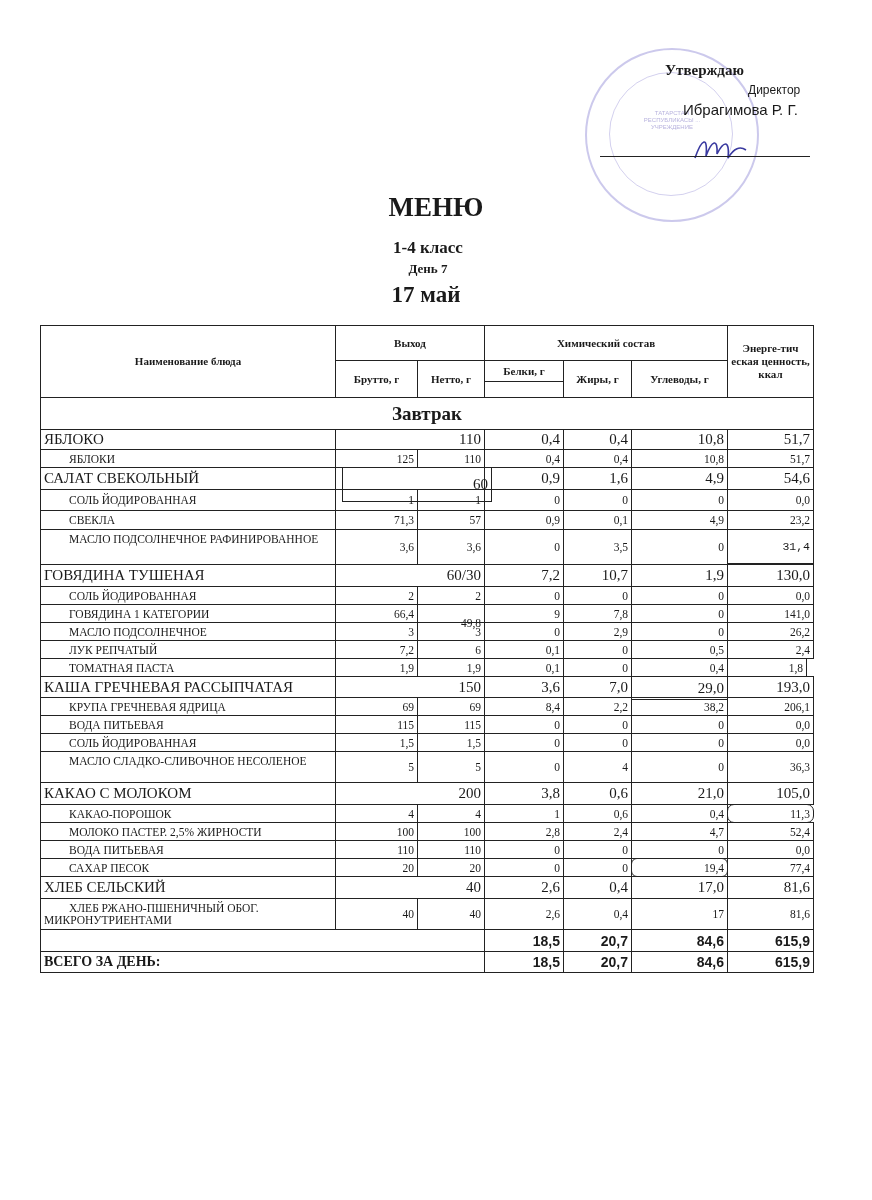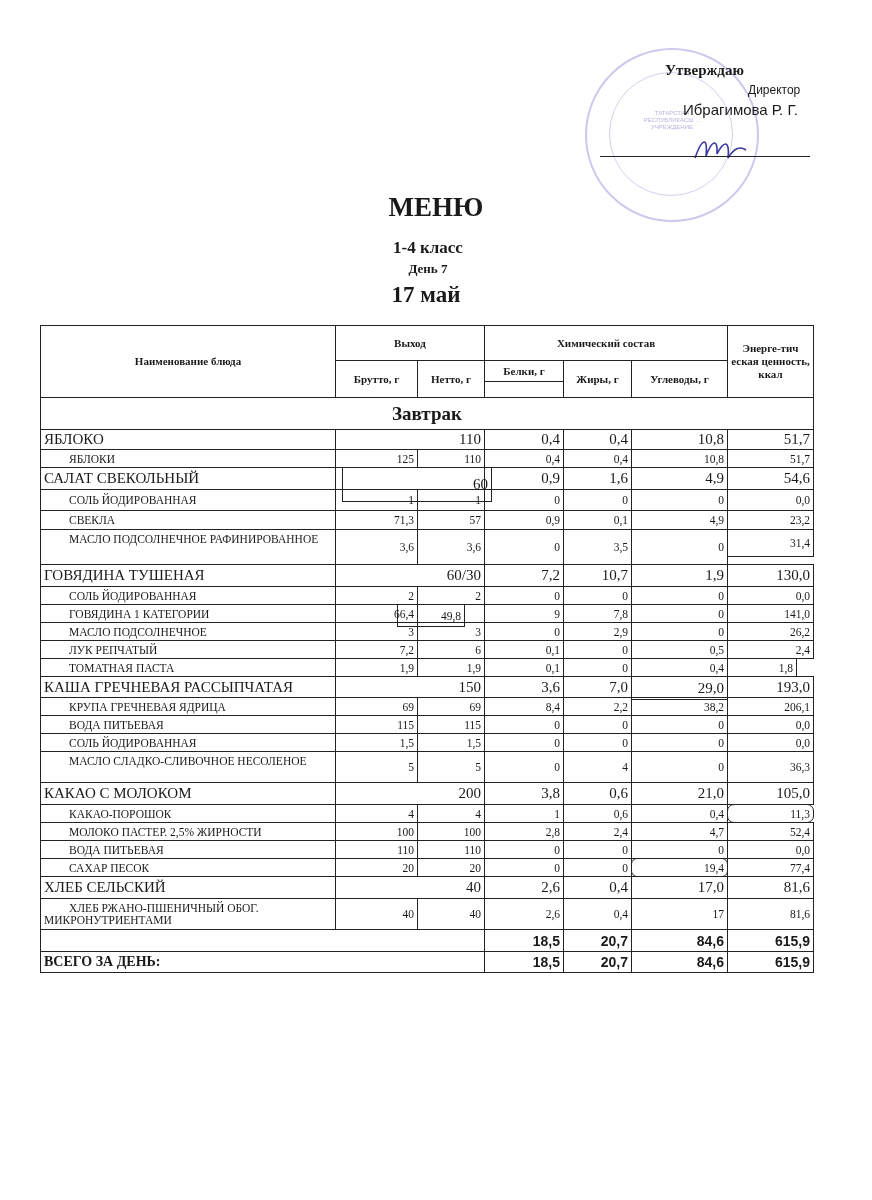--- a/index.html
+++ b/index.html
@@ -91,37 +91,37 @@
     <div class="cell num" style="left: 444px; width: 80px; top: 185px; height: 20px;">0,9</div>
     <div class="cell num" style="left: 523px; width: 69px; top: 185px; height: 20px;">0,1</div>
     <div class="cell num" style="left: 591px; width: 97px; top: 185px; height: 20px;">4,9</div>
     <div class="cell num" style="left: 687px; width: 87px; top: 185px; height: 20px;">23,2</div>
     <div class="cell ing wrap" style="left: 0px; width: 296px; top: 204px; height: 36px;">МАСЛО ПОДСОЛНЕЧНОЕ РАФИНИРОВАННОЕ</div>
     <div class="cell num" style="left: 295px; width: 83px; top: 204px; height: 36px;">3,6</div>
     <div class="cell num" style="left: 377px; width: 68px; top: 204px; height: 36px;">3,6</div>
     <div class="cell num" style="left: 444px; width: 80px; top: 204px; height: 36px;">0</div>
     <div class="cell num" style="left: 523px; width: 69px; top: 204px; height: 36px;">3,5</div>
     <div class="cell num" style="left: 591px; width: 97px; top: 204px; height: 36px;">0</div>
-    <div class="cell num" style="left: 687px; width: 87px; top: 204px; height: 28px;">31,4</div>
+    <div class="cell num" style="left: 687px; width: 87px; top: 204px; height: 35px; font-family: Liberation Mono, monospace;">31,4</div>
     <div class="cell dish" style="left: 0px; width: 296px; top: 239px; height: 23px;">ГОВЯДИНА ТУШЕНАЯ</div>
     <div class="cell num big" style="left: 295px; width: 150px; top: 239px; height: 23px;">60/30</div>
     <div class="cell num big" style="left: 444px; width: 80px; top: 239px; height: 23px;">7,2</div>
     <div class="cell num big" style="left: 523px; width: 69px; top: 239px; height: 23px;">10,7</div>
     <div class="cell num big" style="left: 591px; width: 97px; top: 239px; height: 23px;">1,9</div>
     <div class="cell num big" style="left: 687px; width: 87px; top: 239px; height: 23px;">130,0</div>
     <div class="cell ing" style="left: 0px; width: 296px; top: 261px; height: 19px;">СОЛЬ   ЙОДИРОВАННАЯ</div>
     <div class="cell num" style="left: 295px; width: 83px; top: 261px; height: 19px;">2</div>
     <div class="cell num" style="left: 377px; width: 68px; top: 261px; height: 19px;">2</div>
     <div class="cell num" style="left: 444px; width: 80px; top: 261px; height: 19px;">0</div>
     <div class="cell num" style="left: 523px; width: 69px; top: 261px; height: 19px;">0</div>
     <div class="cell num" style="left: 591px; width: 97px; top: 261px; height: 19px;">0</div>
     <div class="cell num" style="left: 687px; width: 87px; top: 261px; height: 19px;">0,0</div>
     <div class="cell ing" style="left: 0px; width: 296px; top: 279px; height: 19px;">ГОВЯДИНА 1 КАТЕГОРИИ</div>
     <div class="cell num" style="left: 295px; width: 83px; top: 279px; height: 19px;">66,4</div>
-    <div class="cell num" style="left: 357px; width: 68px; top: 279px; height: 23px; padding-left: 40px;">49,8</div>
+    <div class="cell num" style="left: 377px; width: 68px; top: 279px; height: 37px; padding-left: 40px;">49,8</div>
     <div class="cell num" style="left: 444px; width: 80px; top: 279px; height: 19px;">9</div>
     <div class="cell num" style="left: 523px; width: 69px; top: 279px; height: 19px;">7,8</div>
     <div class="cell num" style="left: 591px; width: 97px; top: 279px; height: 19px;">0</div>
     <div class="cell num" style="left: 687px; width: 87px; top: 279px; height: 19px;">141,0</div>
     <div class="cell ing" style="left: 0px; width: 296px; top: 297px; height: 19px;">МАСЛО ПОДСОЛНЕЧНОЕ</div>
     <div class="cell num" style="left: 295px; width: 83px; top: 297px; height: 19px;">3</div>
     <div class="cell num" style="left: 377px; width: 68px; top: 297px; height: 19px;">3</div>
     <div class="cell num" style="left: 444px; width: 80px; top: 297px; height: 19px;">0</div>
     <div class="cell num" style="left: 523px; width: 69px; top: 297px; height: 19px;">2,9</div>
     <div class="cell num" style="left: 591px; width: 97px; top: 297px; height: 19px;">0</div>
@@ -132,21 +132,21 @@
     <div class="cell num" style="left: 444px; width: 80px; top: 315px; height: 19px;">0,1</div>
     <div class="cell num" style="left: 523px; width: 69px; top: 315px; height: 19px;">0</div>
     <div class="cell num" style="left: 591px; width: 97px; top: 315px; height: 19px;">0,5</div>
     <div class="cell num" style="left: 687px; width: 87px; top: 315px; height: 19px;">2,4</div>
     <div class="cell ing" style="left: 0px; width: 296px; top: 333px; height: 19px;">ТОМАТНАЯ ПАСТА</div>
     <div class="cell num" style="left: 295px; width: 83px; top: 333px; height: 19px;">1,9</div>
     <div class="cell num" style="left: 377px; width: 68px; top: 333px; height: 19px;">1,9</div>
     <div class="cell num" style="left: 444px; width: 80px; top: 333px; height: 19px;">0,1</div>
     <div class="cell num" style="left: 523px; width: 69px; top: 333px; height: 19px;">0</div>
     <div class="cell num" style="left: 591px; width: 97px; top: 333px; height: 19px;">0,4</div>
-    <div class="cell num" style="left: 687px; width: 70px; top: 333px; height: 19px;">1,8</div>
+    <div class="cell num" style="left: 687px; width: 80px; top: 333px; height: 19px;">1,8</div>
     <div class="cell dish" style="left: 0px; width: 296px; top: 351px; height: 22px;">КАША ГРЕЧНЕВАЯ РАССЫПЧАТАЯ</div>
     <div class="cell num big" style="left: 295px; width: 150px; top: 351px; height: 22px;">150</div>
     <div class="cell num big" style="left: 444px; width: 80px; top: 351px; height: 22px;">3,6</div>
     <div class="cell num big" style="left: 523px; width: 69px; top: 351px; height: 22px;">7,0</div>
     <div class="cell num big" style="left: 591px; width: 97px; top: 351px; height: 24px;">29,0</div>
     <div class="cell num big" style="left: 687px; width: 87px; top: 351px; height: 22px;">193,0</div>
     <div class="cell ing" style="left: 0px; width: 296px; top: 372px; height: 19px;">КРУПА ГРЕЧНЕВАЯ ЯДРИЦА</div>
     <div class="cell num" style="left: 295px; width: 83px; top: 372px; height: 19px;">69</div>
     <div class="cell num" style="left: 377px; width: 68px; top: 372px; height: 19px;">69</div>
     <div class="cell num" style="left: 444px; width: 80px; top: 372px; height: 19px;">8,4</div>

